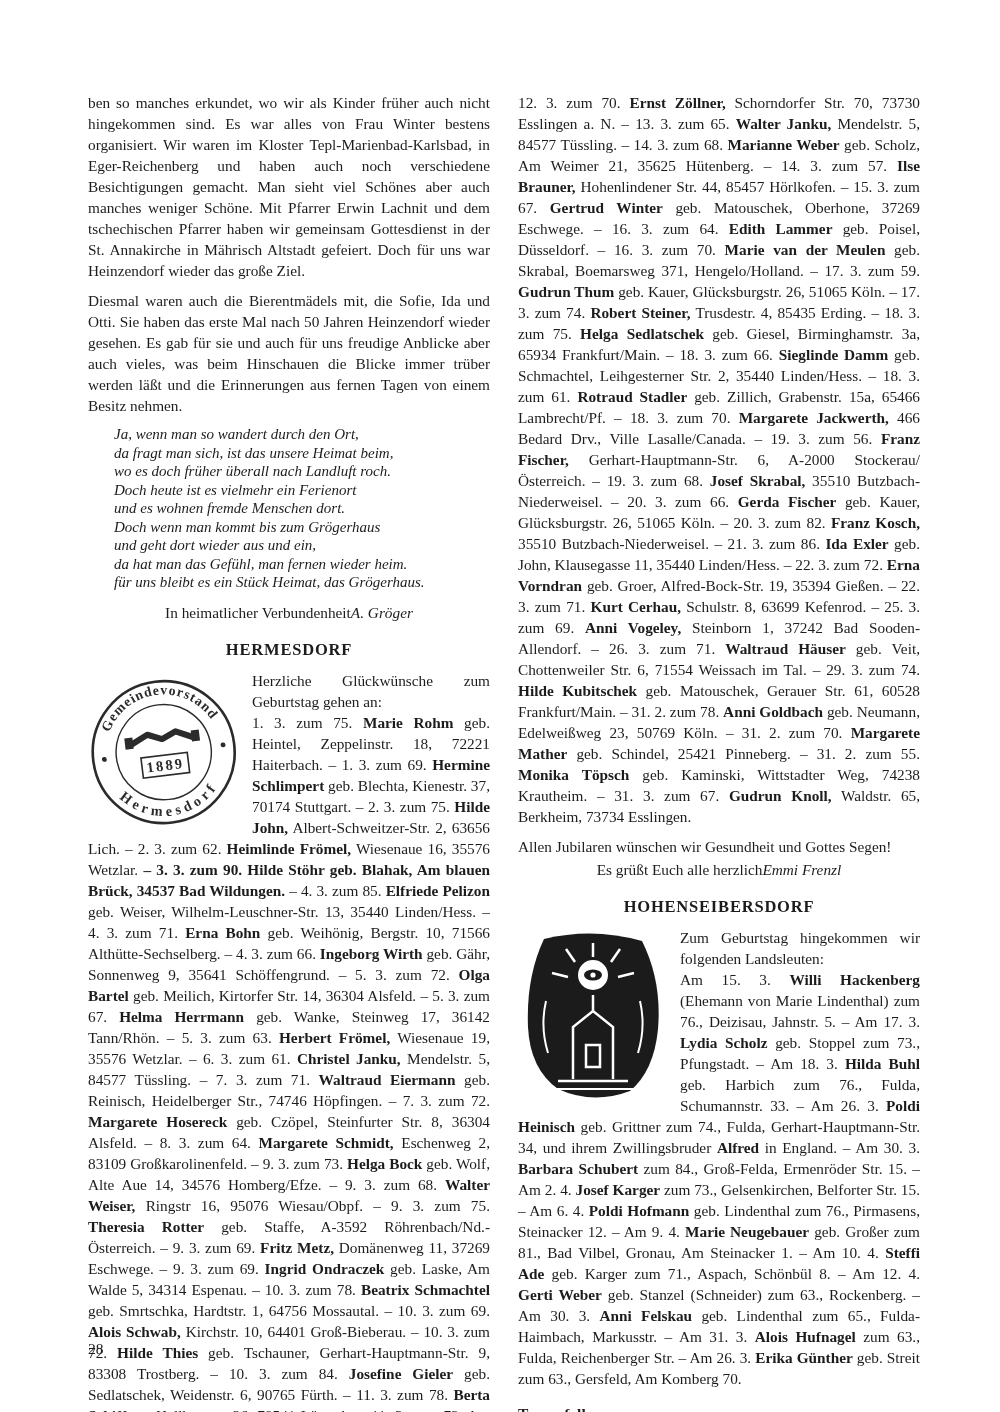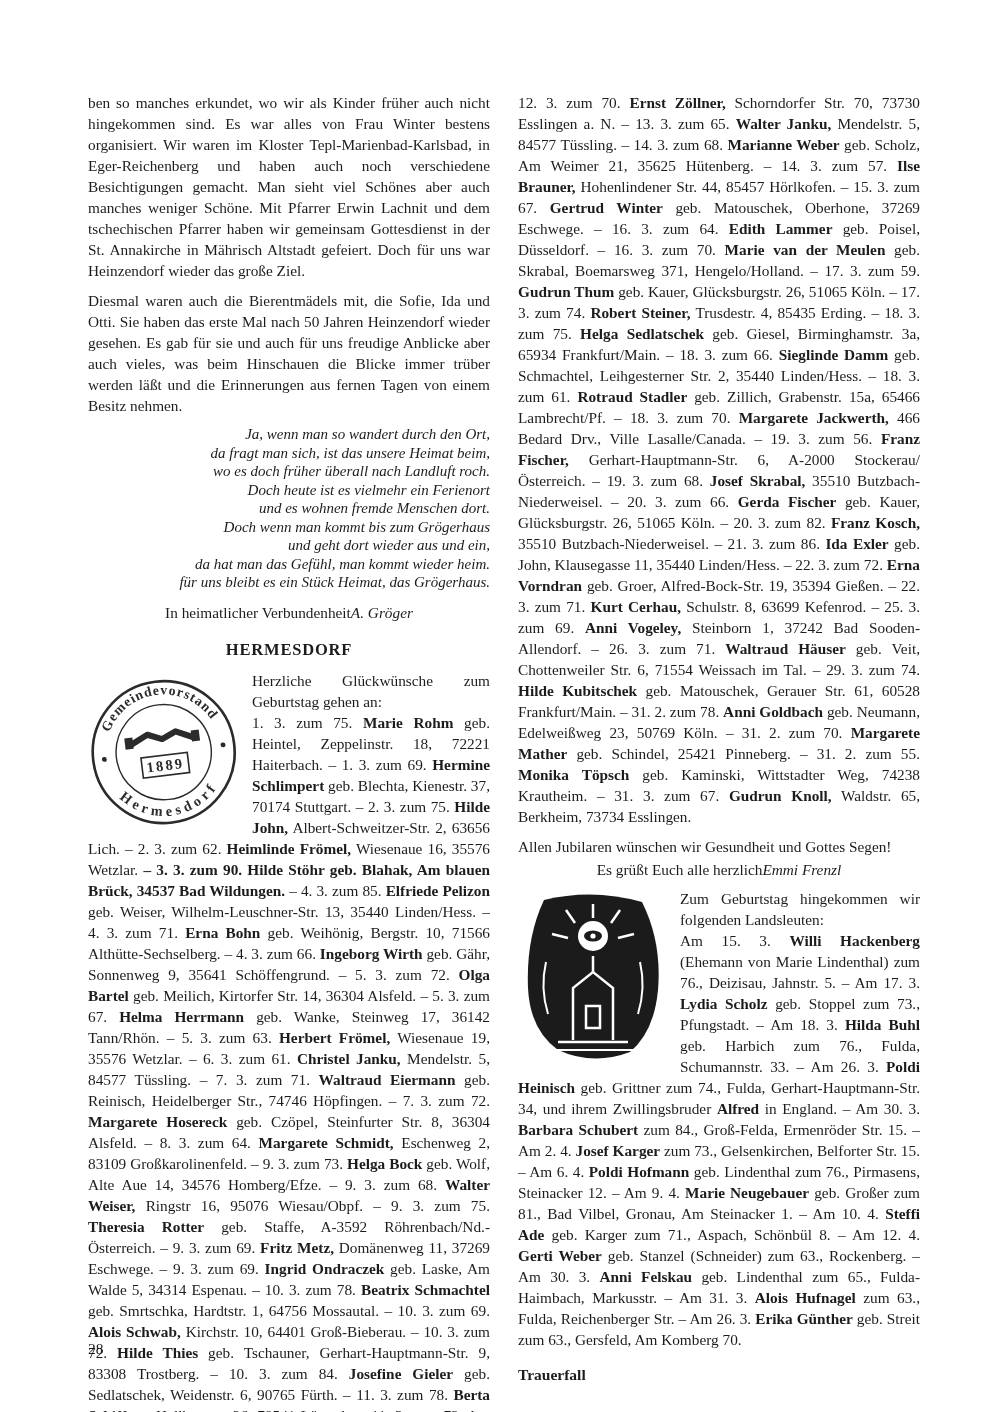--- a/index.html
+++ b/index.html
@@ -21,21 +21,21 @@
     line-height:21px;
     text-align:justify;
   }
   .para{margin:0 0 9px 0;}
   .para b{font-weight:700;}
   .poem{
     margin:4px 0 10px 26px;
     font-style:italic;
     font-size:15px;
     line-height:18.5px;
-    text-align:right;
+    text-align:left;
   }
   .sigline{
     display:flex;justify-content:center;
     margin:2px 0 8px 0;
   }
   .sig{font-style:italic;}
   .section-heading{
     margin:16px 0 10px 0;
     font-size:16.5px;
     font-weight:700;
@@ -77,21 +77,21 @@
       <p class="para">ben so manches erkundet, wo wir als Kinder früher auch nicht hingekommen sind. Es war alles von Frau Winter bestens organisiert. Wir waren im Kloster Tepl-Marienbad-Karlsbad, in Eger-Reichenberg und haben auch noch verschiedene Besichtigungen gemacht. Man sieht viel Schönes aber auch manches weniger Schöne. Mit Pfarrer Erwin Lachnit und dem tschechischen Pfarrer haben wir gemeinsam Gottesdienst in der St. Annakirche in Mährisch Altstadt gefeiert. Doch für uns war Heinzendorf wieder das große Ziel.</p>
       <p class="para">Diesmal waren auch die Bierentmädels mit, die Sofie, Ida und Otti. Sie haben das erste Mal nach 50 Jahren Heinzendorf wieder gesehen. Es gab für sie und auch für uns freudige Anblicke aber auch vieles, was beim Hinschauen die Blicke immer trüber werden läßt und die Erinnerungen aus fernen Tagen von einem Besitz nehmen.</p>
       <div class="poem">
           <div>Ja, wenn man so wandert durch den Ort,</div>
           <div>da fragt man sich, ist das unsere Heimat beim,</div>
           <div>wo es doch früher überall nach Landluft roch.</div>
           <div>Doch heute ist es vielmehr ein Ferienort</div>
           <div>und es wohnen fremde Menschen dort.</div>
           <div>Doch wenn man kommt bis zum Grögerhaus</div>
           <div>und geht dort wieder aus und ein,</div>
-          <div>da hat man das Gefühl, man kommt wieder heim.</div>
+          <div>da hat man das Gefühl, man fernen wieder heim.</div>
           <div>für uns bleibt es ein Stück Heimat, das Grögerhaus.</div>
         </div>
       <div class="sigline">
         <span>In heimatlicher Verbundenheit</span>
         <span class="sig">A. Gröger</span>
       </div>
 
       <h2 class="section-heading">HERMESDORF</h2>
 
       <div>
@@ -124,20 +124,21 @@
     </div>
 
     <div class="col">
       <p class="para">12. 3. zum 70. <b>Ernst Zöllner,</b> Schorndorfer Str. 70, 73730 Esslingen a. N. – 13. 3. zum 65. <b>Walter Janku,</b> Mendelstr. 5, 84577 Tüssling. – 14. 3. zum 68. <b>Marianne Weber</b> geb. Scholz, Am Weimer 21, 35625 Hütenberg. – 14. 3. zum 57. <b>Ilse Brauner,</b> Hohenlindener Str. 44, 85457 Hörlkofen. – 15. 3. zum 67. <b>Gertrud Winter</b> geb. Matouschek, Oberhone, 37269 Eschwege. – 16. 3. zum 64. <b>Edith Lammer</b> geb. Poisel, Düsseldorf. – 16. 3. zum 70. <b>Marie van der Meulen</b> geb. Skrabal, Boemarsweg 371, Hengelo/Holland. – 17. 3. zum 59. <b>Gudrun Thum</b> geb. Kauer, Glücksburgstr. 26, 51065 Köln. – 17. 3. zum 74. <b>Robert Steiner,</b> Trusdestr. 4, 85435 Erding. – 18. 3. zum 75. <b>Helga Sedlatschek</b> geb. Giesel, Birminghamstr. 3a, 65934 Frankfurt/Main. – 18. 3. zum 66. <b>Sieglinde Damm</b> geb. Schmachtel, Leihgesterner Str. 2, 35440 Linden/Hess. – 18. 3. zum 61. <b>Rotraud Stadler</b> geb. Zillich, Grabenstr. 15a, 65466 Lambrecht/Pf. – 18. 3. zum 70. <b>Margarete Jackwerth,</b> 466 Bedard Drv., Ville Lasalle/Canada. – 19. 3. zum 56. <b>Franz Fischer,</b> Gerhart-Hauptmann-Str. 6, A-2000 Stockerau/Österreich. – 19. 3. zum 68. <b>Josef Skrabal,</b> 35510 Butzbach-Niederweisel. – 20. 3. zum 66. <b>Gerda Fischer</b> geb. Kauer, Glücksburgstr. 26, 51065 Köln. – 20. 3. zum 82. <b>Franz Kosch,</b> 35510 Butzbach-Niederweisel. – 21. 3. zum 86. <b>Ida Exler</b> geb. John, Klausegasse 11, 35440 Linden/Hess. – 22. 3. zum 72. <b>Erna Vorndran</b> geb. Groer, Alfred-Bock-Str. 19, 35394 Gießen. – 22. 3. zum 71. <b>Kurt Cerhau,</b> Schulstr. 8, 63699 Kefenrod. – 25. 3. zum 69. <b>Anni Vogeley,</b> Steinborn 1, 37242 Bad Sooden-Allendorf. – 26. 3. zum 71. <b>Waltraud Häuser</b> geb. Veit, Chottenweiler Str. 6, 71554 Weissach im Tal. – 29. 3. zum 74. <b>Hilde Kubitschek</b> geb. Matouschek, Gerauer Str. 61, 60528 Frankfurt/Main. – 31. 2. zum 78. <b>Anni Goldbach</b> geb. Neumann, Edelweißweg 23, 50769 Köln. – 31. 2. zum 70. <b>Margarete Mather</b> geb. Schindel, 25421 Pinneberg. – 31. 2. zum 55. <b>Monika Töpsch</b> geb. Kaminski, Wittstadter Weg, 74238 Krautheim. – 31. 3. zum 67. <b>Gudrun Knoll,</b> Waldstr. 65, Berkheim, 73734 Esslingen.</p>
       <p class="para wish">Allen Jubilaren wünschen wir Gesundheit und Gottes Segen!</p>
       <div class="sigline">
         <span>Es grüßt Euch alle herzlich</span>
         <span class="sig">Emmi Frenzl</span>
       </div>
 
+      <h2 class="section-heading">HOHENSEIBERSDORF</h2>
 
       <div>
         <div class="woodcut-float">
           <svg viewBox="0 0 150 172" width="150" height="172">
             <rect x="0" y="0" width="150" height="172" fill="#ffffff"></rect>
             <path fill="#1b1b1b" d="M26 8 Q75 -4 124 10 Q144 50 140 98 Q136 140 112 160 Q75 174 40 158 Q12 138 10 96 Q8 46 26 8 Z"></path>
             <g>
               <path d="M75 12 V26 M48 18 L57 31 M102 18 L93 31 M34 42 L50 46 M116 42 L100 46" fill="none" stroke="#ffffff" stroke-width="2.5"></path>
               <circle cx="75" cy="44" r="15" fill="#ffffff"></circle>
               <ellipse cx="75" cy="44" rx="9" ry="5.5" fill="#1b1b1b"></ellipse>

